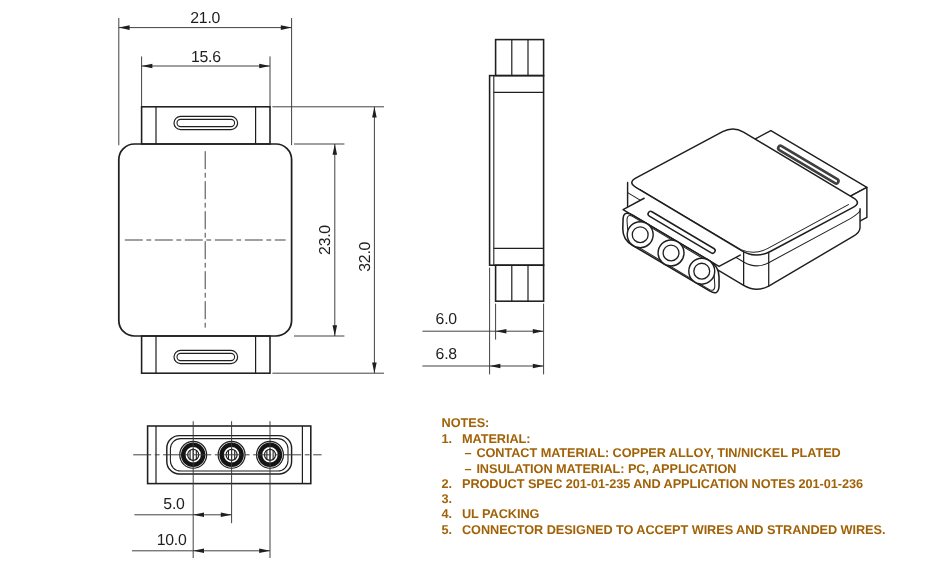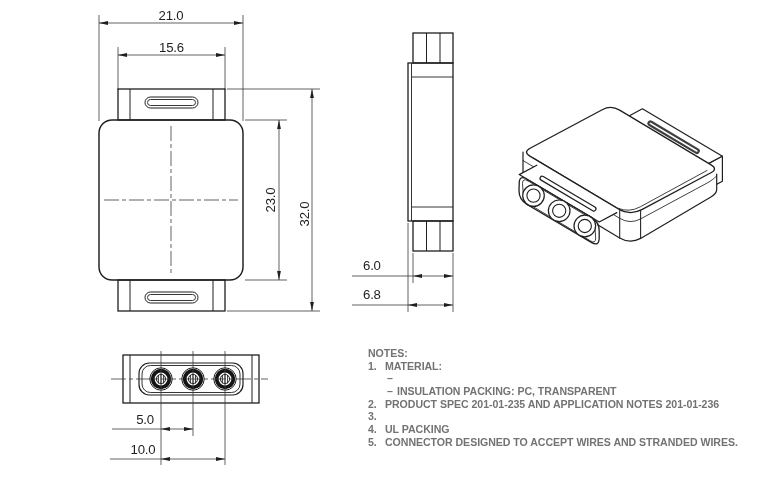--- a/index.html
+++ b/index.html
@@ -1,17 +1,17 @@
 <!DOCTYPE html>
 <html><head>
 <meta charset="utf-8">
 <style>
   html,body{margin:0;padding:0;background:#fff;}
   .canvas{position:relative;width:783px;height:473px;background:#fff;overflow:hidden;
-          font-family:"Liberation Sans",sans-serif;color:#737373;}
+          font-family:"Liberation Sans",sans-serif;color:#a16207;}
   svg{position:absolute;left:0;top:0;}
   svg text{font-family:"Liberation Sans",sans-serif;font-size:13.2px;fill:#1f1f1f;letter-spacing:-0.2px;}
   .ol{stroke:#1f1f1f;stroke-width:1.3;fill:none;}           
   .ol14{stroke:#1f1f1f;stroke-width:1.45;fill:none;}
   .tl{stroke:#1f1f1f;stroke-width:1;fill:none;}              
   .xl{stroke:#3a3a3a;stroke-width:0.8;fill:none;}            
   .cl{stroke:#3a3a3a;stroke-width:0.8;fill:none;stroke-dasharray:15 3 4 3;} 
   .ah{fill:#1f1f1f;stroke:none;}                             
   .iso{stroke:#1f1f1f;stroke-width:1.2;fill:none;stroke-linejoin:round;stroke-linecap:round;}
   .isof{fill:#fff;stroke:none;}
@@ -203,24 +203,25 @@
 </svg>
 
 <div class="notes">
   <div>NOTES:</div>
   <div class="note-row">
     <span class="num">1.</span>
     <span>MATERIAL:</span>
   </div>
   <div class="note-row note-sub">
     <span class="num">–</span>
+    <span>CONTACT MATERIAL: COPPER ALLOY, TIN/NICKEL PLATED</span>
   </div>
   <div class="note-row note-sub">
     <span class="num">–</span>
-    <span>INSULATION PACKING: PC, TRANSPARENT</span>
+    <span>INSULATION MATERIAL: PC, APPLICATION</span>
   </div>
   <div class="note-row">
     <span class="num">2.</span>
     <span>PRODUCT SPEC 201-01-235 AND APPLICATION NOTES 201-01-236</span>
   </div>
   <div class="note-row">
     <span class="num">3.</span>
   </div>
   <div class="note-row">
     <span class="num">4.</span>

